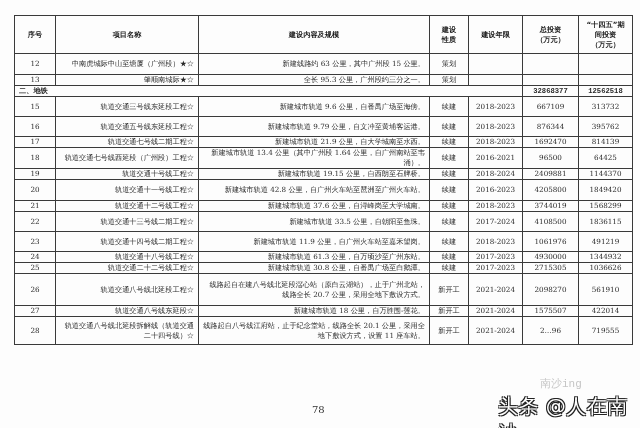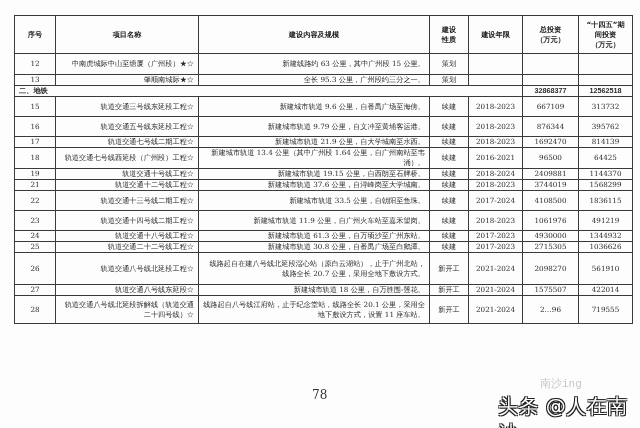--- a/index.html
+++ b/index.html
@@ -7,24 +7,24 @@
          font-family:"DejaVu Serif", "Liberation Serif", serif; color:#2a2a2a; }
   .page { position:absolute; left:0; top:0; width:640px; height:428px; background:#fdfdfd; }
   table.grid { position:absolute; left:14px; top:15px; border-collapse:collapse;
                table-layout:fixed; width:618px; font-size:7.2px; line-height:10px; }
   table.grid td, table.grid th { border:1px solid #3a3a3a; padding:0 4px; vertical-align:middle; }
   th { font-family:"DejaVu Sans", "Liberation Sans", sans-serif; font-weight:bold; font-size:7.2px;
        text-align:center; color:#1a1a1a; height:37px; line-height:10px; }
   td.c { text-align:center; }
   td.l { text-align:right; }
   td.b { font-weight:bold; text-align:center; }
-  tr.section td { font-family:Liberation Sans, sans-serif; font-weight:bold;margin-left:48px; }
+  tr.section td { font-family:Liberation Mono, monospace; font-weight:bold;margin-left:48px; }
   tr.section td.sec-label { border-right:none; text-align:left; }
   tr.section td.sec-mid { border-left:none; }
-  .pagenum { position:absolute; left:312px; top:388px; font-size:12px; color:#333; }
+  .pagenum { position:absolute; left:312px; top:404px; font-size:10px; color:#333; }
   .watermark { position:absolute; left:498px; top:393px; font-family:"DejaVu Sans","Liberation Sans",sans-serif;
                font-size:20px; color:#ffffff; letter-spacing:0.5px;
                text-shadow: -1px -1px 0 #222, 1px -1px 0 #222, -1px 1px 0 #222, 1px 1px 0 #222; }
   .watermark2 { position:absolute; left:540px; top:376px; font-family:Liberation Mono, monospace;
                font-size:11px; color:rgba(160,160,160,0.6); }
 </style>
 </head>
 <body>
 
 <div class="page">
@@ -126,20 +126,29 @@
       <tr style="height:11px">
         <td class="c">19</td>
         <td class="l">轨道交通十号线工程☆</td>
         <td class="l">新建城市轨道 19.15 公里，自西朗至石牌桥。</td>
         <td class="c">续建</td>
         <td class="c">2018-2024</td>
         <td class="c">2409881</td>
         <td class="c">1144370</td>
       </tr>
 
+      <tr style="height:21px">
+        <td class="c">20</td>
+        <td class="l">轨道交通十一号线工程☆</td>
+        <td class="l">新建城市轨道 42.8 公里，自广州火车站至琶洲至广州火车站。</td>
+        <td class="c">续建</td>
+        <td class="c">2016-2023</td>
+        <td class="c">4205800</td>
+        <td class="c">1849420</td>
+      </tr>
 
       <tr style="height:11px">
         <td class="c">21</td>
         <td class="l">轨道交通十二号线工程☆</td>
         <td class="l">新建城市轨道 37.6 公里，自浔峰岗至大学城南。</td>
         <td class="c">续建</td>
         <td class="c">2018-2023</td>
         <td class="c">3744019</td>
         <td class="c">1568299</td>
       </tr>

